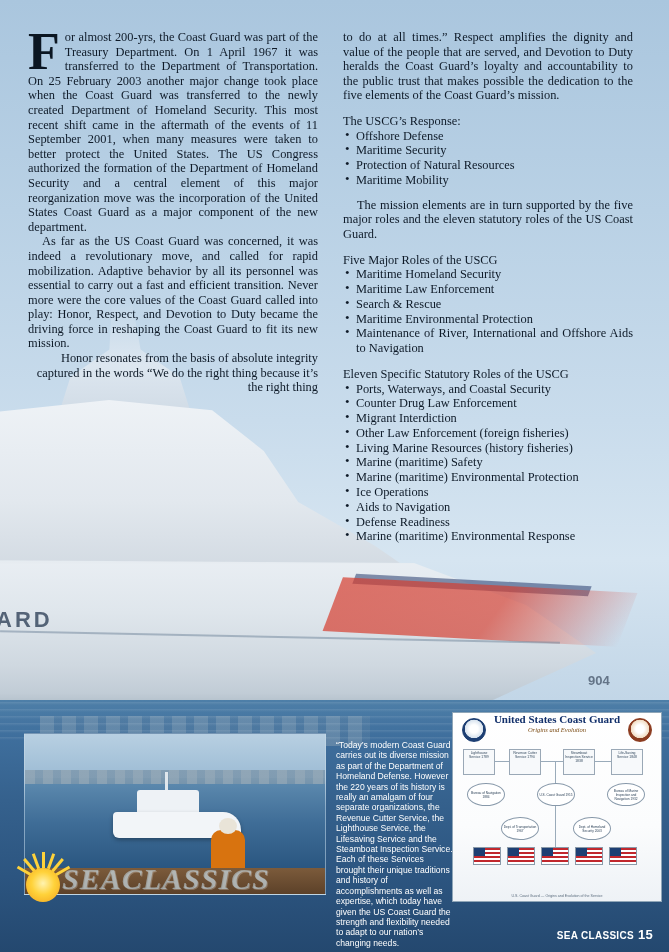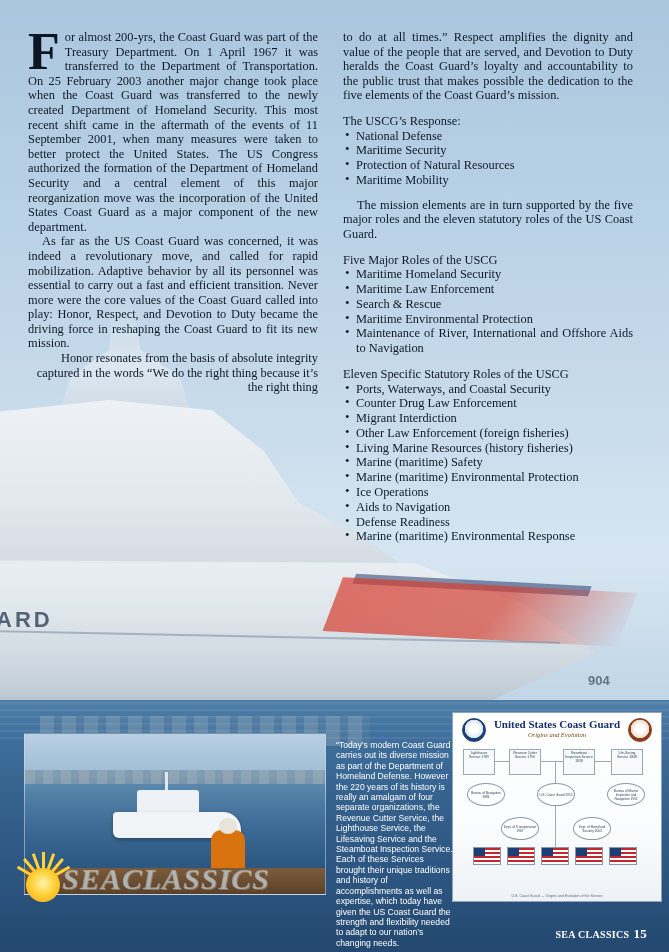--- a/index.html
+++ b/index.html
@@ -269,21 +269,20 @@
     height: 188px;
     background: linear-gradient(180deg, #ffffff 0%, #fbfcfd 60%, #eef2f6 100%);
     border: 1px solid #8fa6b8;
   }
   .uc-title {
     text-align: center;
     font-family: "Liberation Serif", serif;
     font-size: 11px;
     font-weight: bold;
     color: #12306b;
-    margin-top: 5px;
   }
   .uc-sub {
     text-align: center;
     font-family: "Liberation Serif", serif;
     font-style: italic;
     font-size: 6.5px;
     color: #7a4a12;
     margin-top: 1px;
   }
   .uc-seal {
@@ -358,23 +357,23 @@
     left: 6px; right: 6px; bottom: 3px;
     font-family: "Liberation Sans", sans-serif;
     font-size: 3.6px;
     color: #5a6b7c;
     text-align: center;
   }
 
   
   .footer {
     position: absolute;
-    right: 22px;
+    right: 16px;
     bottom: 10px;
-    font-family: Liberation Serif, serif;
+    font-family: Liberation Sans, sans-serif;
     font-size: 10px;
     font-weight: bold;
     color: #ffffff;
     letter-spacing: 0.3px;
   }
   .footer .pg { font-size: 13px; margin-left: 4px; }
 </style>
 </head>
 <body>
 
@@ -401,21 +400,21 @@
     <p><span class="dropcap">F</span><span>or almost 200-yrs, the Coast Guard was part of the Treasury Department. On 1 April 1967 it was transferred to the Department of Transportation. On 25 February 2003 another major change took place when the Coast Guard was transferred to the newly created Department of Homeland Security. This most recent shift came in the aftermath of the events of 11 September 2001, when many measures were taken to better protect the United States. The US Congress authorized the formation of the Department of Homeland Security and a central element of this major reorganization move was the incorporation of the United States Coast Guard as a major component of the new department.</span></p>
     <p class="ind">As far as the US Coast Guard was concerned, it was indeed a revolutionary move, and called for rapid mobilization. Adaptive behavior by all its personnel was essential to carry out a fast and efficient transition. Never more were the core values of the Coast Guard called into play: Honor, Respect, and Devotion to Duty became the driving force in reshaping the Coast Guard to fit its new mission.</p>
     <p class="narrow1">Honor resonates from the basis of absolute integrity captured in the words “We do the right thing because it’s the right thing</p>
   </div>
 
   <div class="col col-right">
     <p>to do at all times.” Respect amplifies the dignity and value of the people that are served, and Devotion to Duty heralds the Coast Guard’s loyalty and accountability to the public trust that makes possible the dedication to the five elements of the Coast Guard’s mission.</p>
 
     <p class="sect-head">The USCG’s Response:</p>
     <ul class="bul">
-      <li>National Defense</li>
+      <li>Offshore Defense</li>
       <li>Maritime Security</li>
       <li>Protection of Natural Resources</li>
       <li>Maritime Mobility</li>
     </ul>
 
     <div class="blank"></div>
     <p class="ind">The mission elements are in turn supported by the five major roles and the eleven statutory roles of the US Coast Guard.</p>
 
     <p class="sect-head">Five Major Roles of the USCG</p>
     <ul class="bul">

